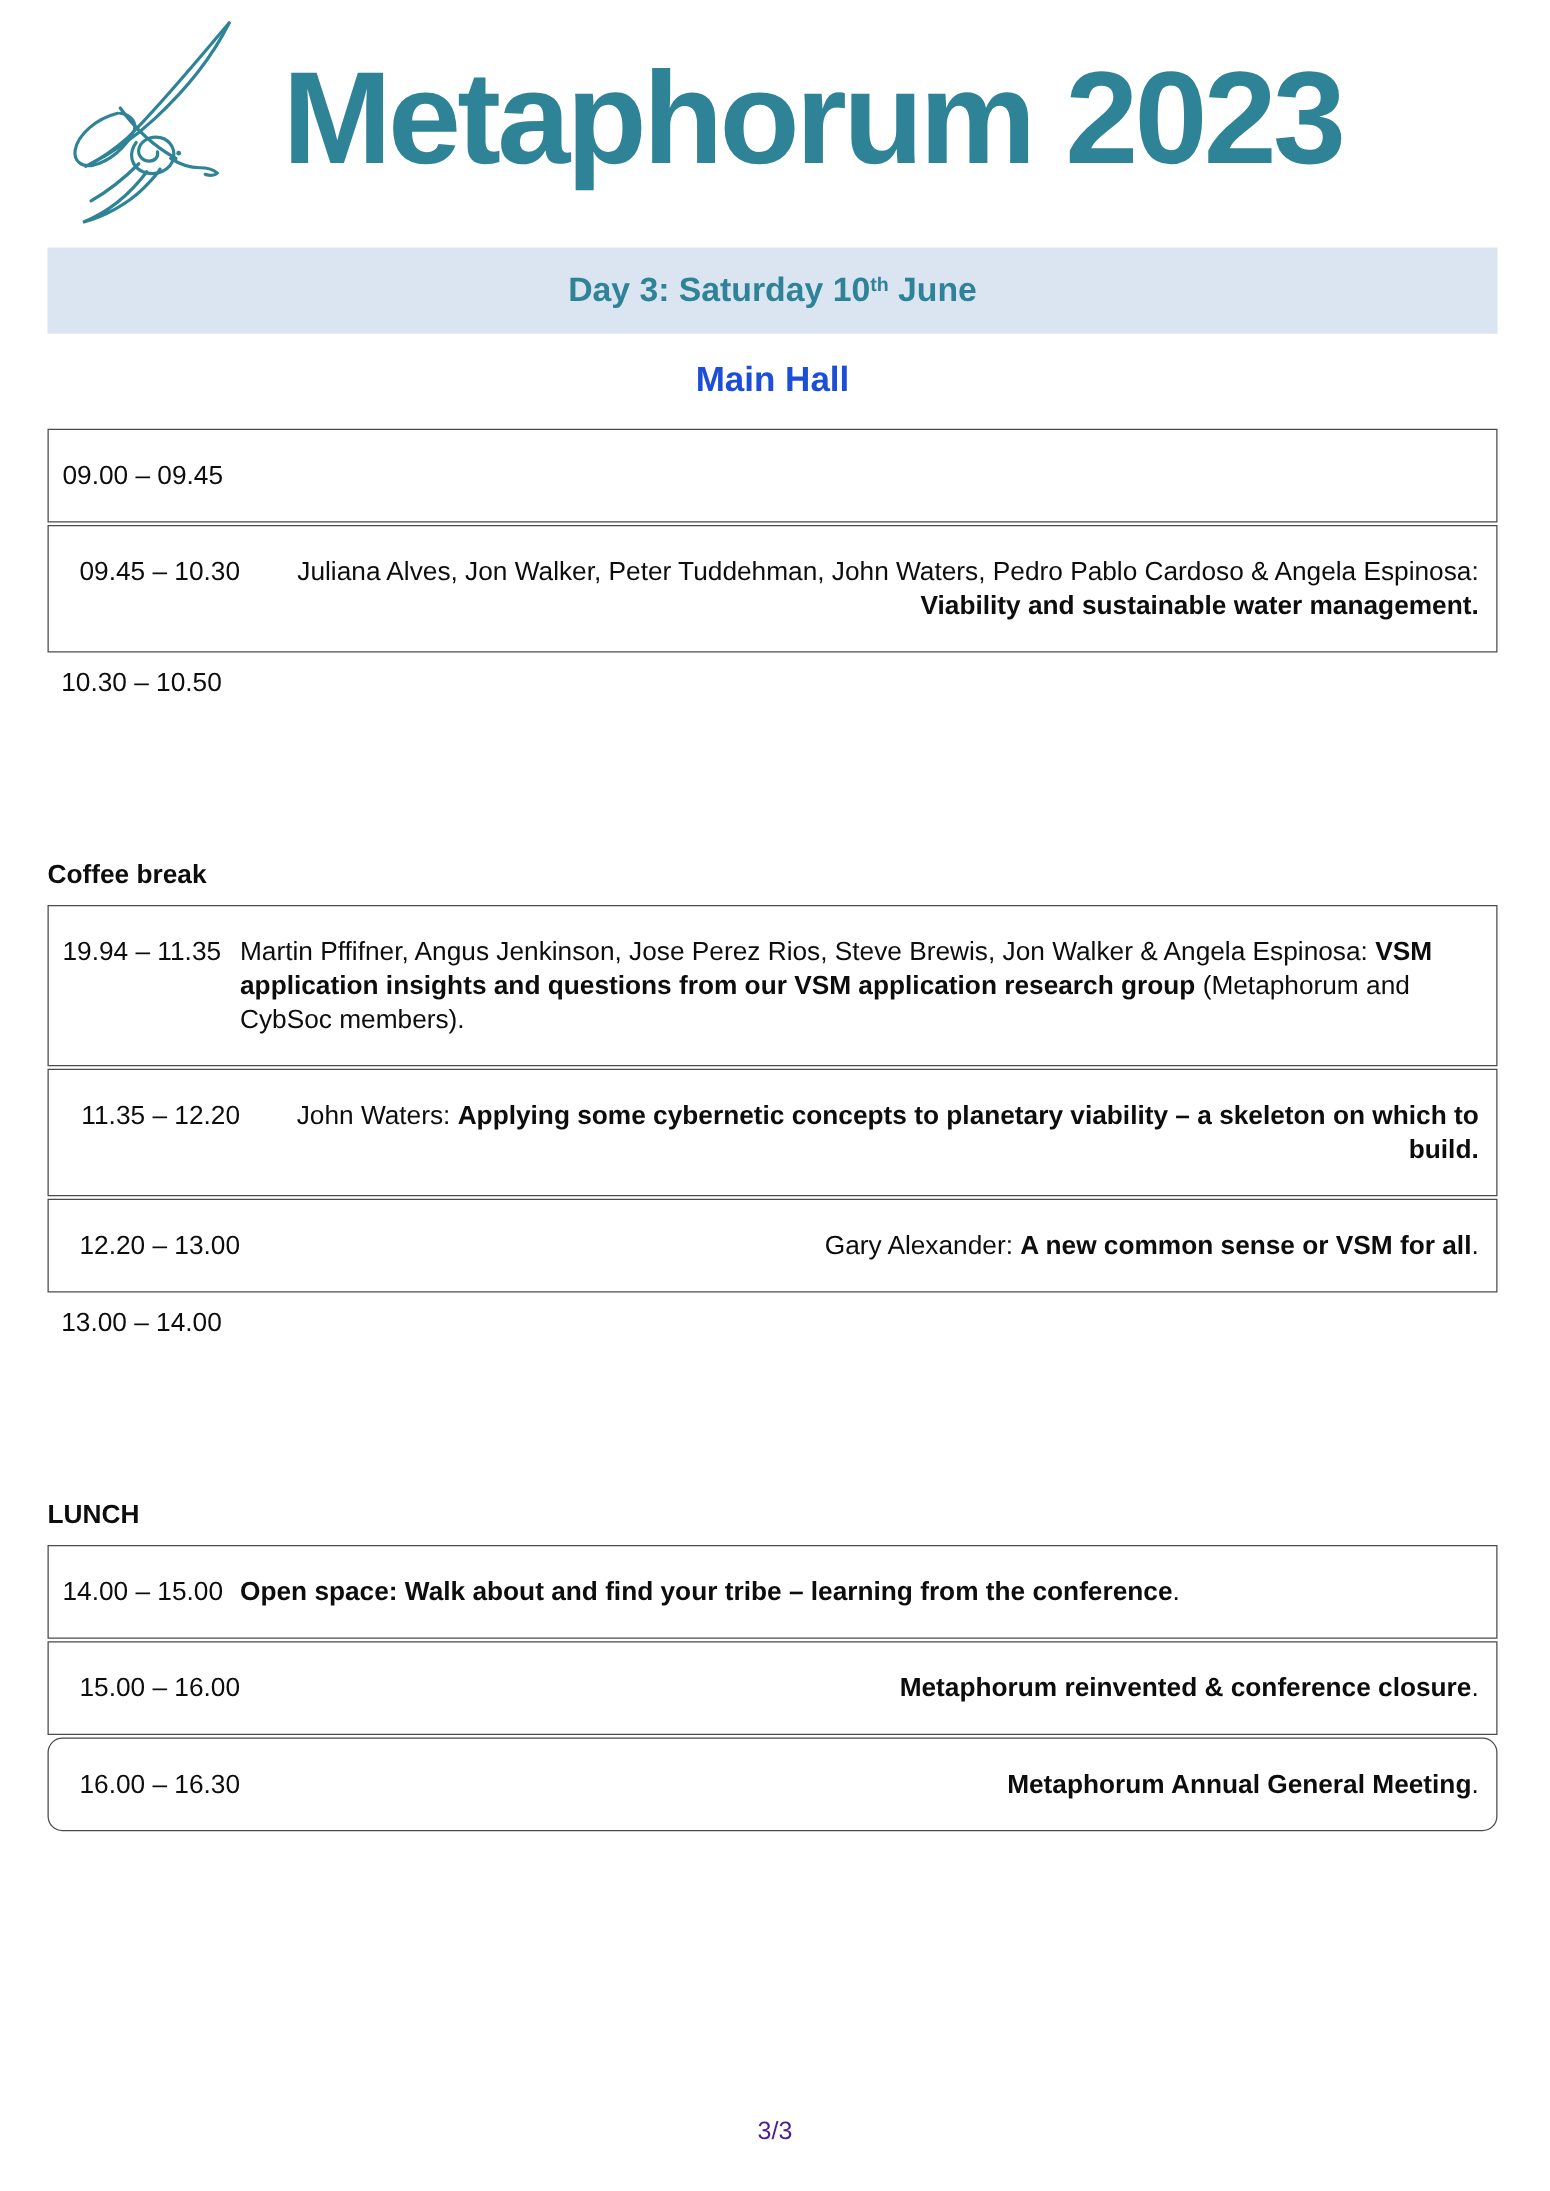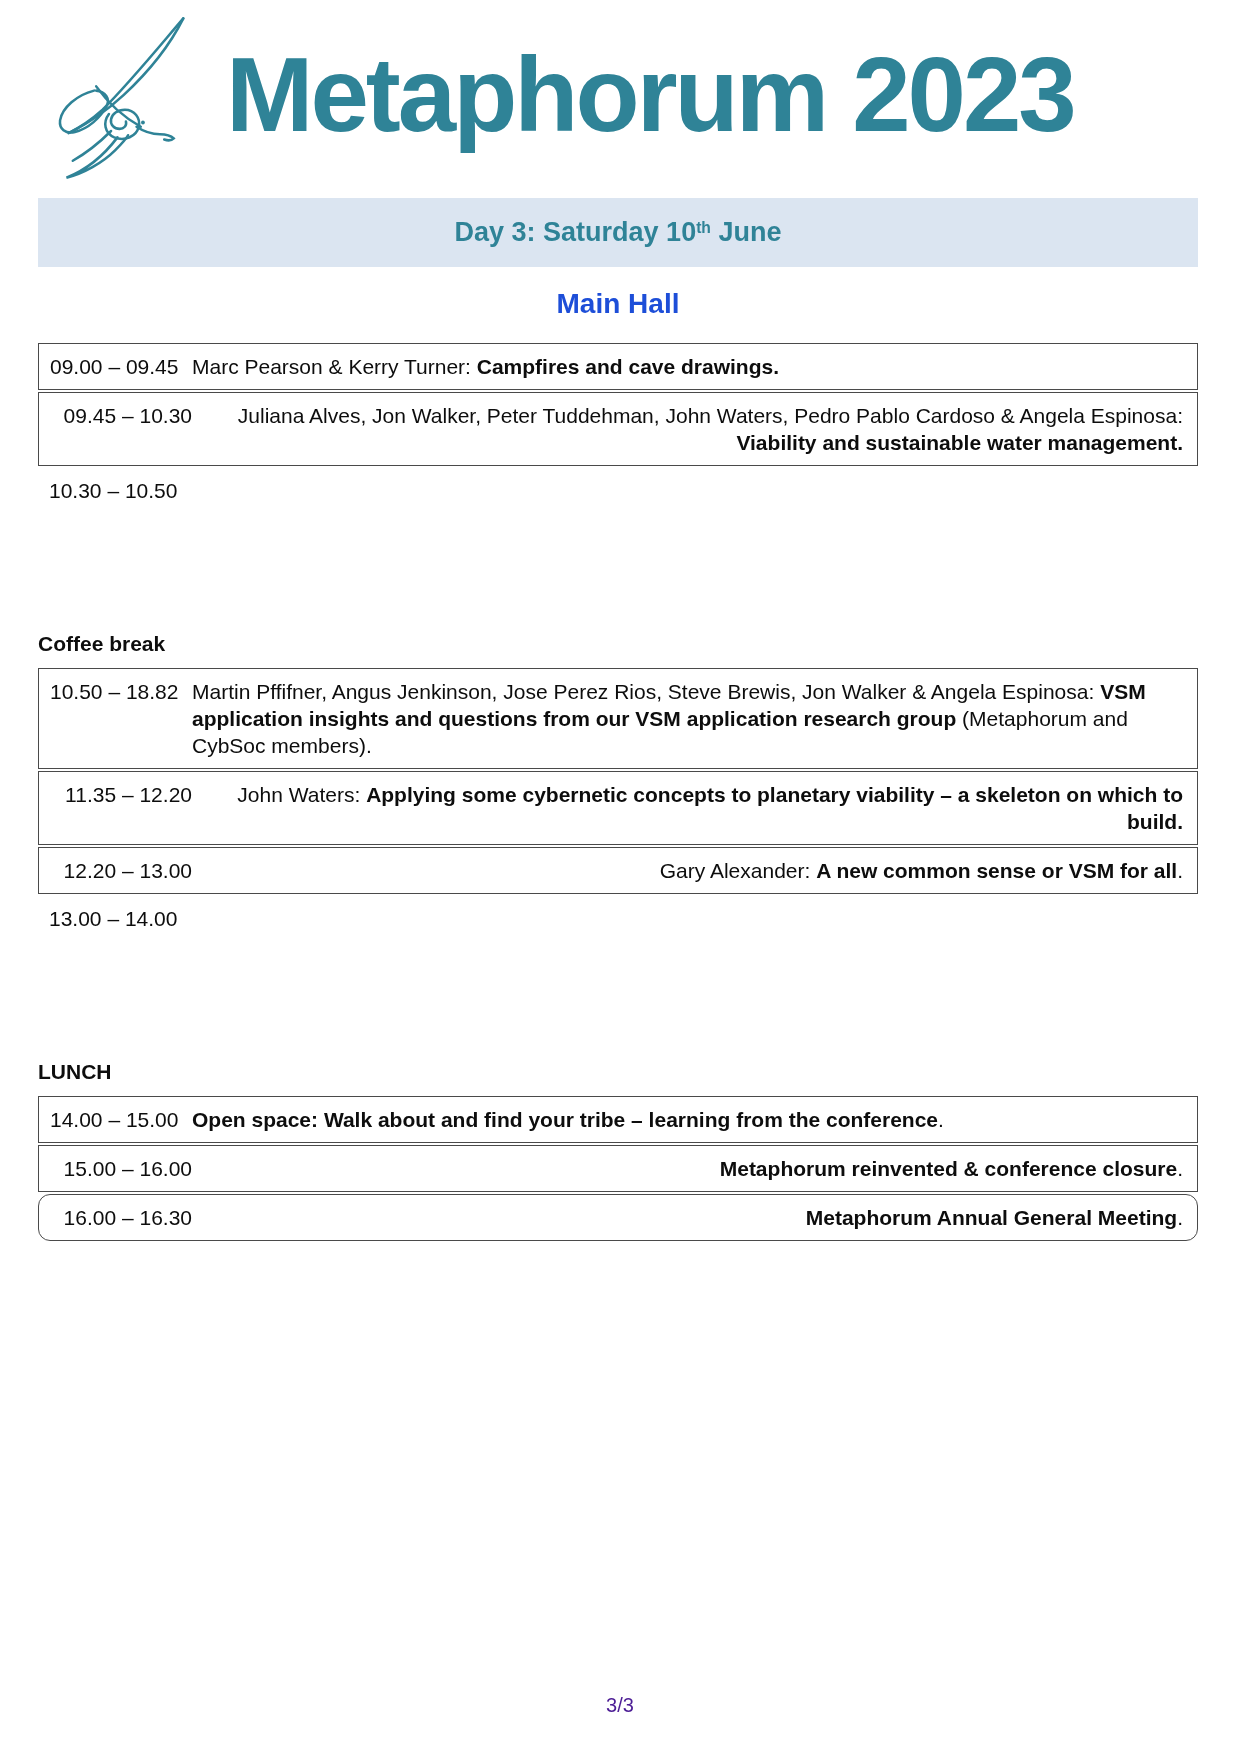--- a/index.html
+++ b/index.html
@@ -32,21 +32,21 @@
   .banner-text{font-size:27px;font-weight:bold;color:var(--teal);}
   .banner-text .sup{font-size:58%;position:relative;top:-0.5em;font-weight:bold;}
   
   .hall-title{
     text-align:center;font-size:28px;font-weight:bold;color:#1d4ed8;
     margin:21px 0 23px 0;line-height:32px;
   }
   
   .schedule{width:100%;}
   .row{display:flex;align-items:flex-start;font-size:21px;line-height:27px;}
-  .row.bordered{border:1px solid var(--border);padding:9px 0;background:#fff;}
+  .row.bordered{border:1px solid var(--border);padding:23px 0;background:#fff;}
   .row.bordered + .row.bordered{margin-top:2px;text-align:right;}
   .row.plain{padding:11px 0;flex-direction:column;}
   .row.gap-before{margin-top:54px;border-radius:12px;}
   .time{flex:0 0 153px;padding-left:11px;white-space:nowrap;}
   .desc{flex:1;padding-right:14px;}
   .seg-bold{font-weight:bold;}
   
   .footer{
     position:absolute;left:0;right:0;top:1694px;
     text-align:center;font-size:20px;color:#4c1d95;
@@ -78,32 +78,31 @@
     <div class="banner-text">
       <span>Day 3: Saturday 10</span><span class="sup">th</span><span> June</span>
     </div>
   </div>
 
   <div class="hall-title">Main Hall</div>
 
   <div class="schedule" id="schedule">
       <div class="row bordered">
     <div class="time">09.00 – 09.45</div>
-    <div class="desc"><span class="seg">Marc Pearson &amp; Kerry Turner: </span><span class="seg seg-bold">Campfires and cave drawings.</span></div>
   </div>
       <div class="row bordered">
     <div class="time">09.45 – 10.30</div>
     <div class="desc"><span class="seg">Juliana Alves, Jon Walker, Peter Tuddehman, John Waters, Pedro Pablo Cardoso &amp; Angela Espinosa: </span><span class="seg seg-bold">Viability and sustainable water management.</span></div>
   </div>
       <div class="row plain">
     <div class="time">10.30 – 10.50</div>
     <div class="desc"><span class="seg seg-bold">Coffee break</span></div>
   </div>
       <div class="row bordered">
-    <div class="time">10.50 – 18.82</div>
+    <div class="time">19.94 – 11.35</div>
     <div class="desc"><span class="seg">Martin Pffifner, Angus Jenkinson, Jose Perez Rios, Steve Brewis, Jon Walker &amp; Angela Espinosa: </span><span class="seg seg-bold">VSM application insights and questions from our VSM application research group </span><span class="seg">(Metaphorum and CybSoc members).</span></div>
   </div>
       <div class="row bordered">
     <div class="time">11.35 – 12.20</div>
     <div class="desc"><span class="seg">John Waters: </span><span class="seg seg-bold">Applying some cybernetic concepts to planetary viability – a skeleton on which to build.</span></div>
   </div>
       <div class="row bordered">
     <div class="time">12.20 – 13.00</div>
     <div class="desc"><span class="seg">Gary Alexander: </span><span class="seg seg-bold">A new common sense or VSM for all</span><span class="seg">.</span></div>
   </div>

